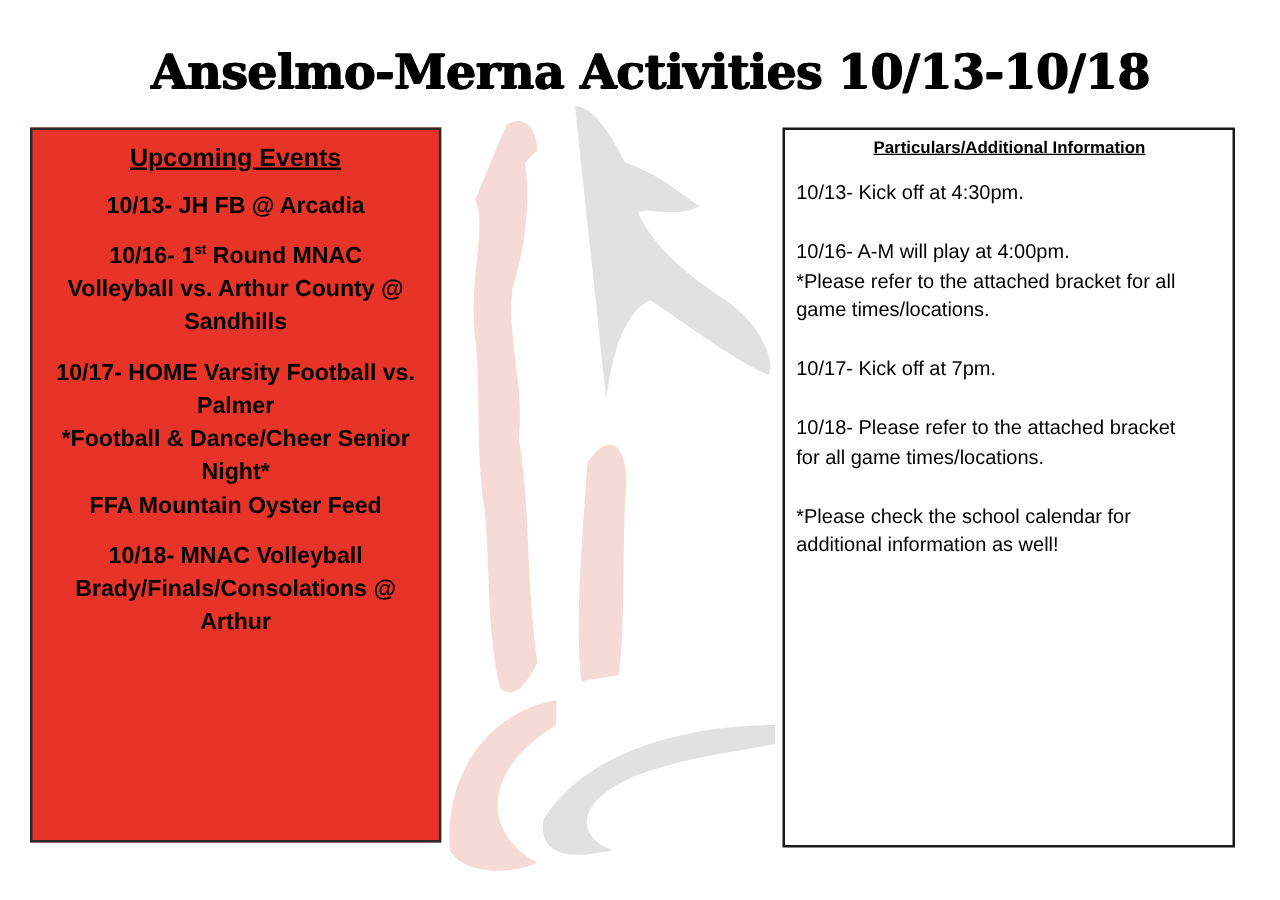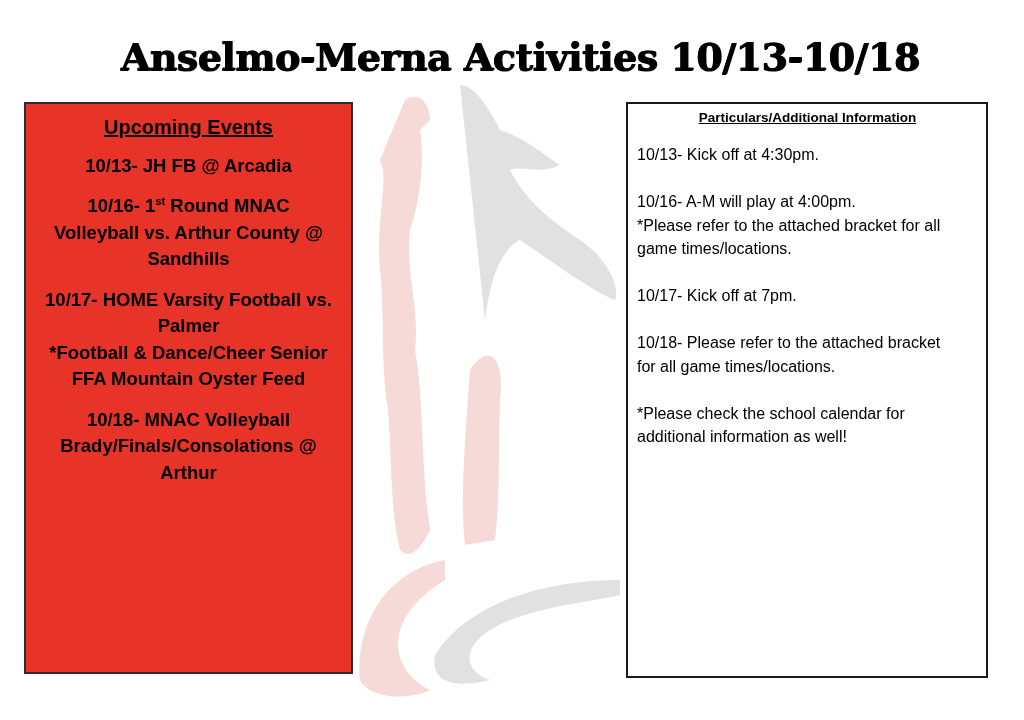--- a/index.html
+++ b/index.html
@@ -13,23 +13,23 @@
     font-weight:bold; font-size:38px; color:#000; letter-spacing:-0.5px;
     text-shadow: 1px 0 0 #000, 0 1px 0 #000;
   }
   .watermark { position:absolute; left:350px; top:80px; width:270px; height:620px; }
   .red-box {
     position:absolute; left:24px; top:102px; width:329px; height:572px;
     background:#e83428; border:2px solid #2c2c2c; box-sizing:border-box;
     text-align:center; color:#000; font-weight:bold; font-size:18.5px; line-height:26.5px;
     padding-top:10px;
   }
-  .red-box .heading { text-decoration:underline; font-size:20px; margin-bottom:12px; }
+  .red-box .heading { text-decoration:underline; font-size:20px; margin-bottom:0; }
   .red-box .event { margin-top:14px; }
-  .red-box .event.first { margin-top:0; }
+  .red-box .event.first { margin-top:10px; }
   .red-box sup { font-size:11px; line-height:0; vertical-align:super; }
   .info-box {
     position:absolute; left:626px; top:102px; width:362px; height:576px;
     background:transparent; border:2px solid #1a1a1a; box-sizing:border-box;
     padding:5px 8px 0 9px; color:#000; font-size:16px; line-height:23.5px;
   }
   .info-box .heading { text-align:center; font-weight:bold; text-decoration:underline; font-size:13.5px; line-height:18px; }
   .info-box .para { margin-top:23.5px; }
   .info-box .para.first { margin-top:16px; }
 </style>
@@ -58,20 +58,21 @@
   <div class="event">
     <div><span>10/16- 1</span><sup>st</sup><span> Round MNAC</span></div>
     <div>Volleyball vs. Arthur County @</div>
     <div>Sandhills</div>
   </div>
 
   <div class="event">
     <div>10/17- HOME Varsity Football vs.</div>
     <div>Palmer</div>
     <div>*Football &amp; Dance/Cheer Senior</div>
+    <div>Night*</div>
     <div>FFA Mountain Oyster Feed</div>
   </div>
 
   <div class="event">
     <div>10/18- MNAC Volleyball</div>
     <div>Brady/Finals/Consolations @</div>
     <div>Arthur</div>
   </div>
 </div>
 

